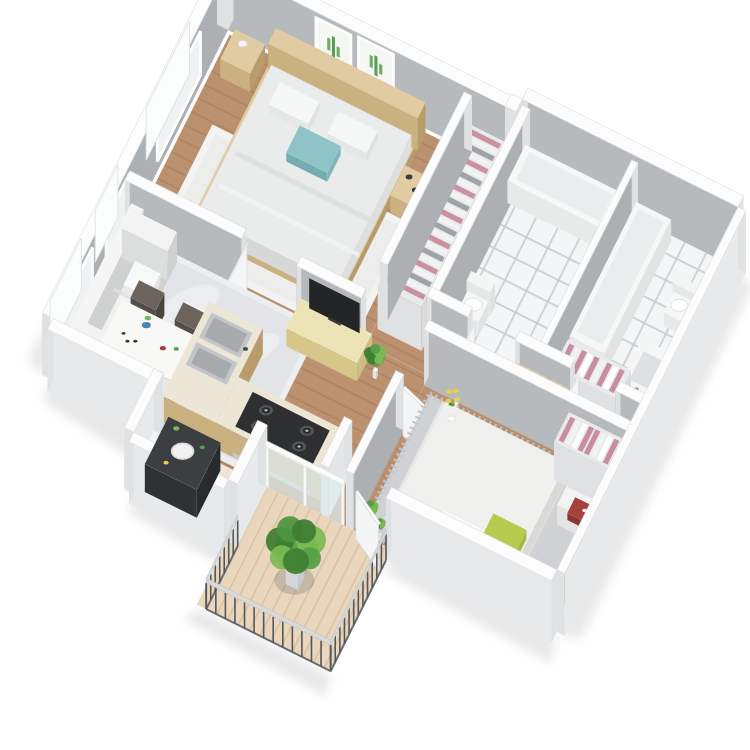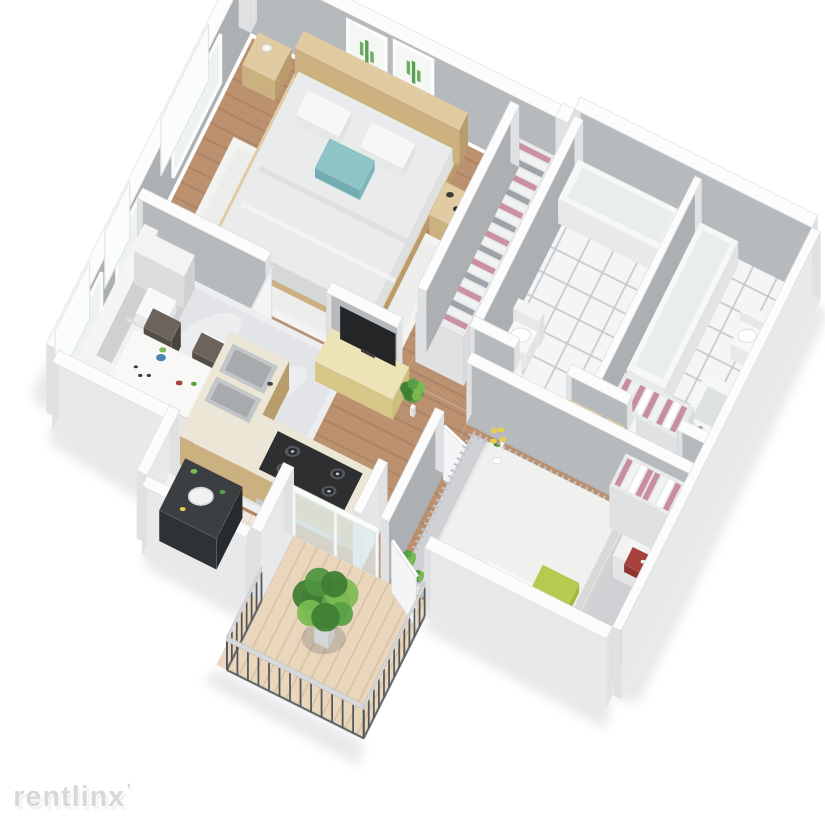--- a/index.html
+++ b/index.html
@@ -572,16 +572,13 @@
           <circle cx="279.944" cy="541.152" r="14" fill="#3e7d33" opacity="0.93"></circle>
           <circle cx="310.944" cy="540.152" r="15" fill="#7cbb52" opacity="0.93"></circle>
           <circle cx="289.944" cy="529.152" r="13" fill="#4e9440" opacity="0.93"></circle>
           <circle cx="303.944" cy="531.152" r="12" fill="#3e7d33" opacity="0.93"></circle>
           <circle cx="281.944" cy="557.152" r="12" fill="#7cbb52" opacity="0.93"></circle>
           <circle cx="309.944" cy="558.152" r="11" fill="#57a046" opacity="0.93"></circle>
           <circle cx="295.944" cy="561.152" r="13" fill="#3e7f33" opacity="0.93"></circle>
         </g>
       </g>
     </svg>
-  <div class="watermark" style="color: rgb(216, 216, 216);">
-    <span>rentlinx</span><span class="mark">’</span>
-  </div>
 </div>
 
 </body></html>

